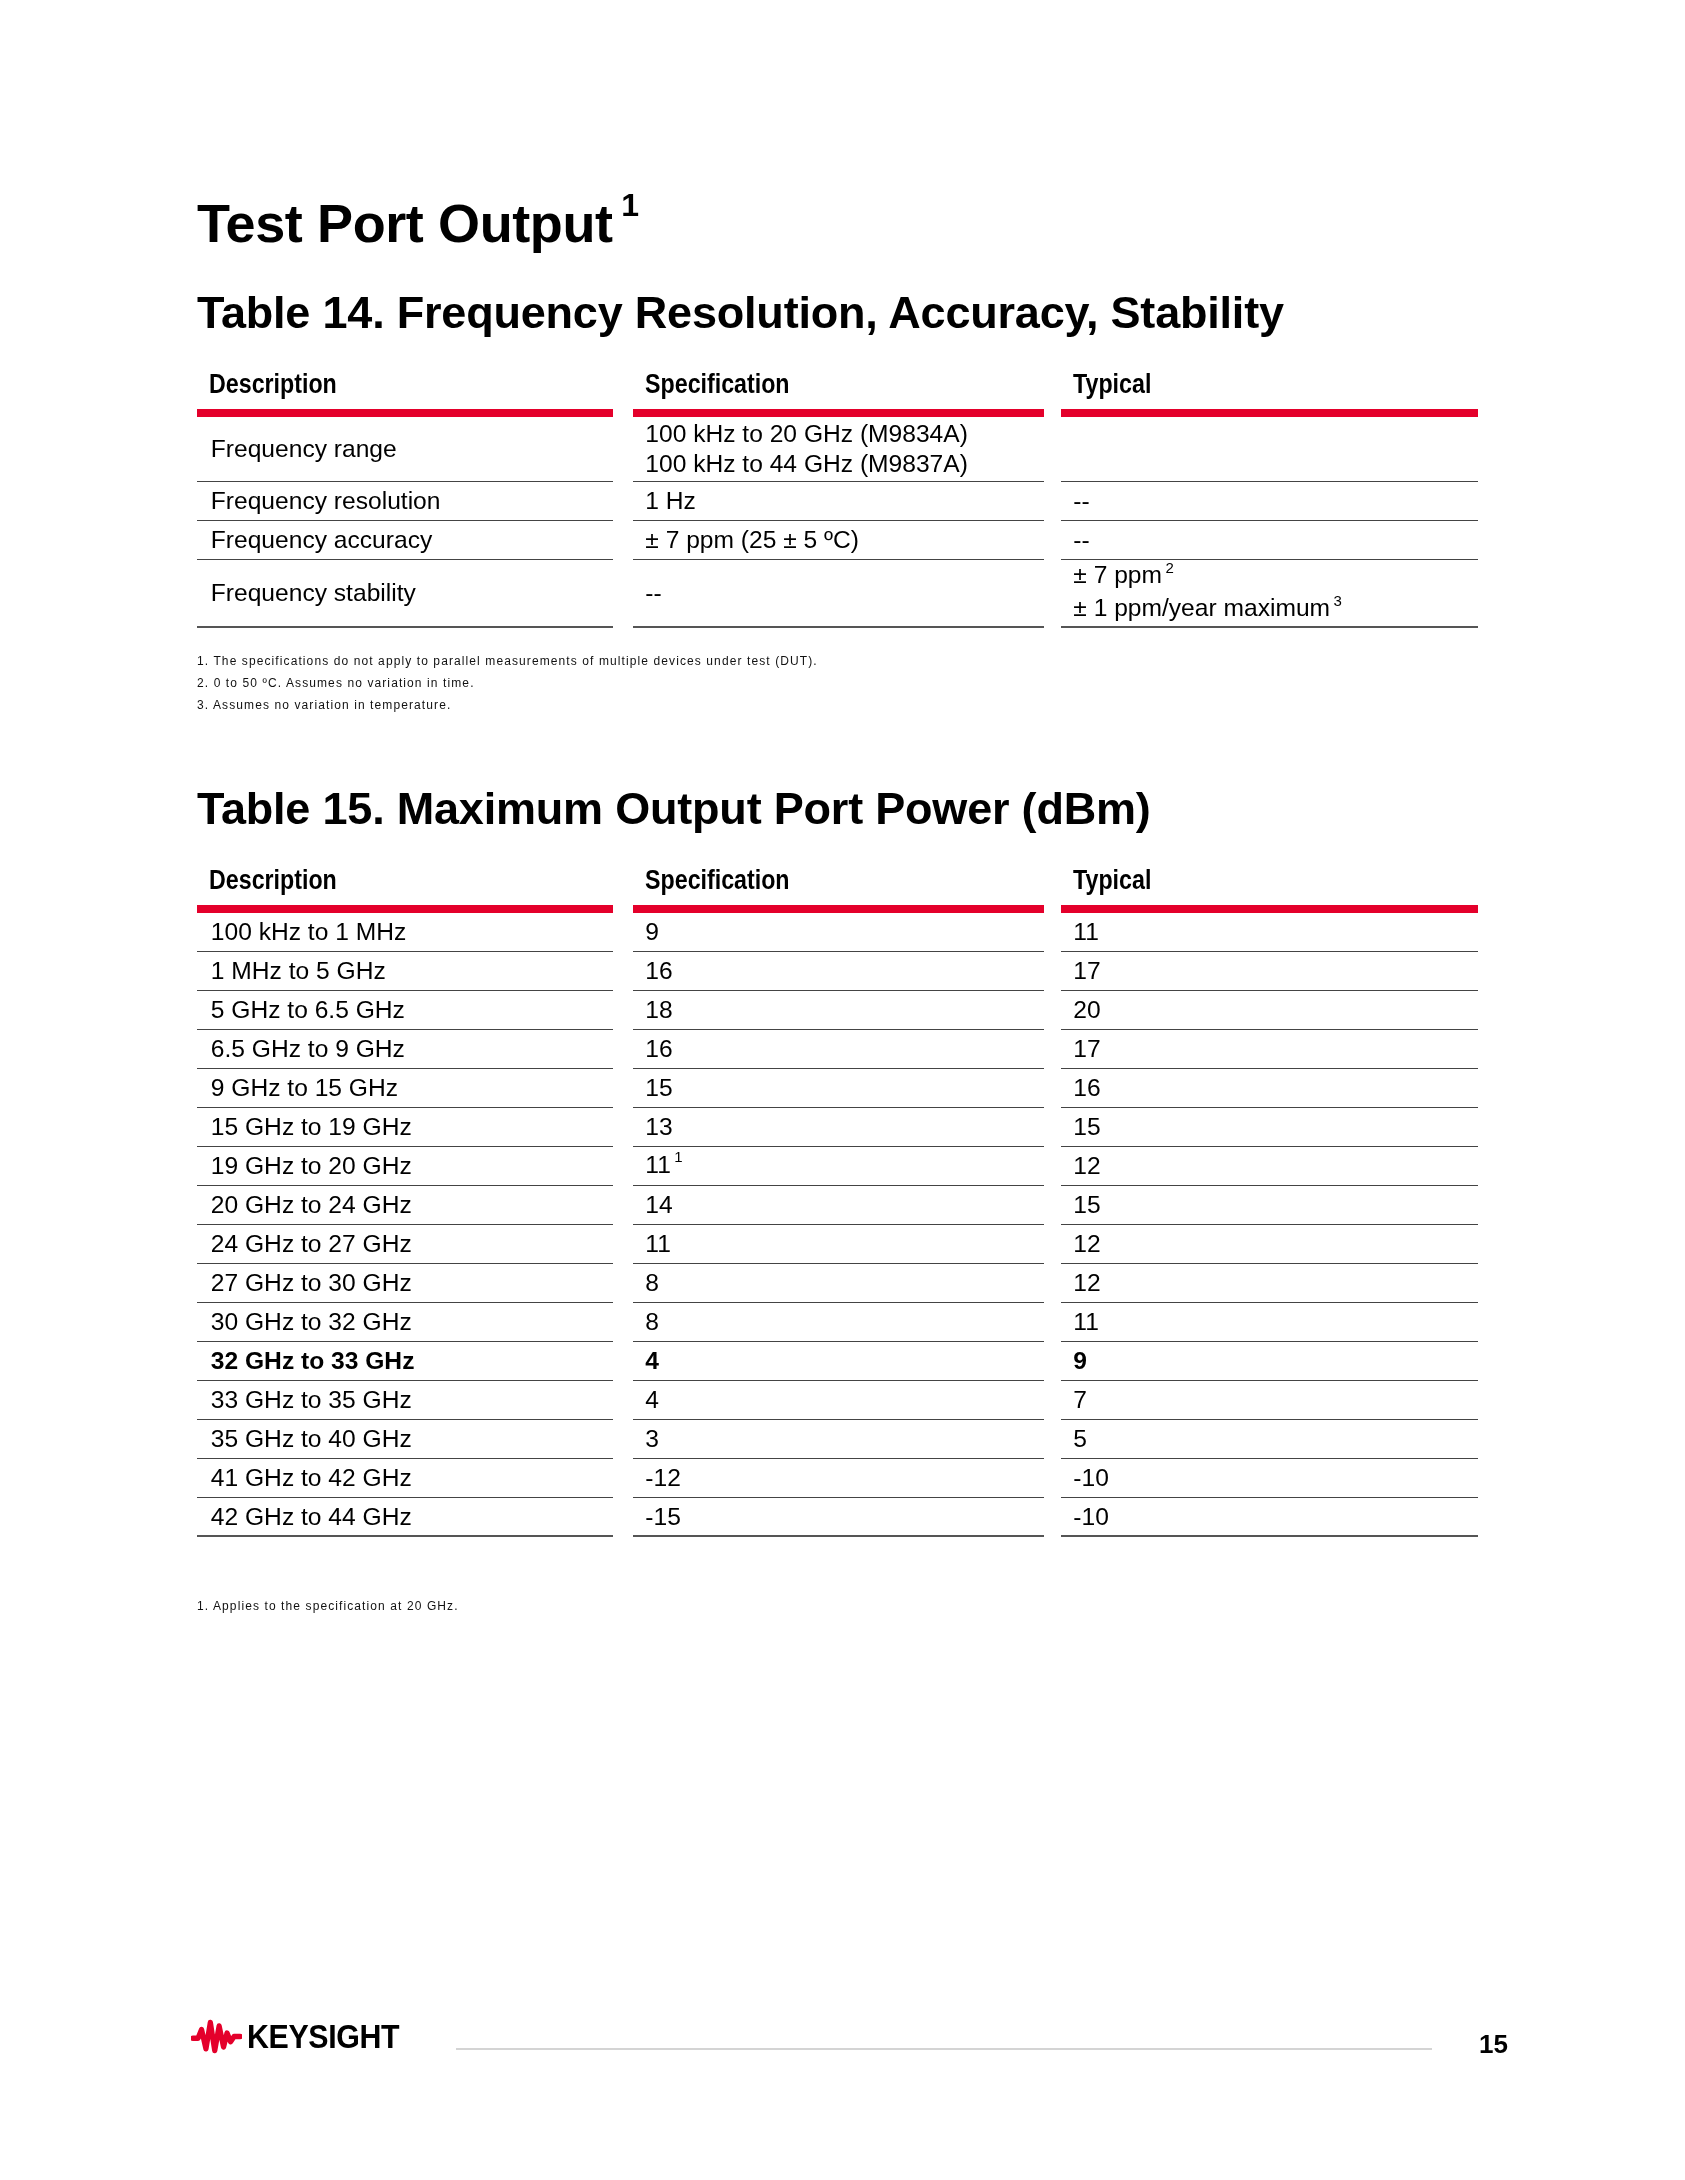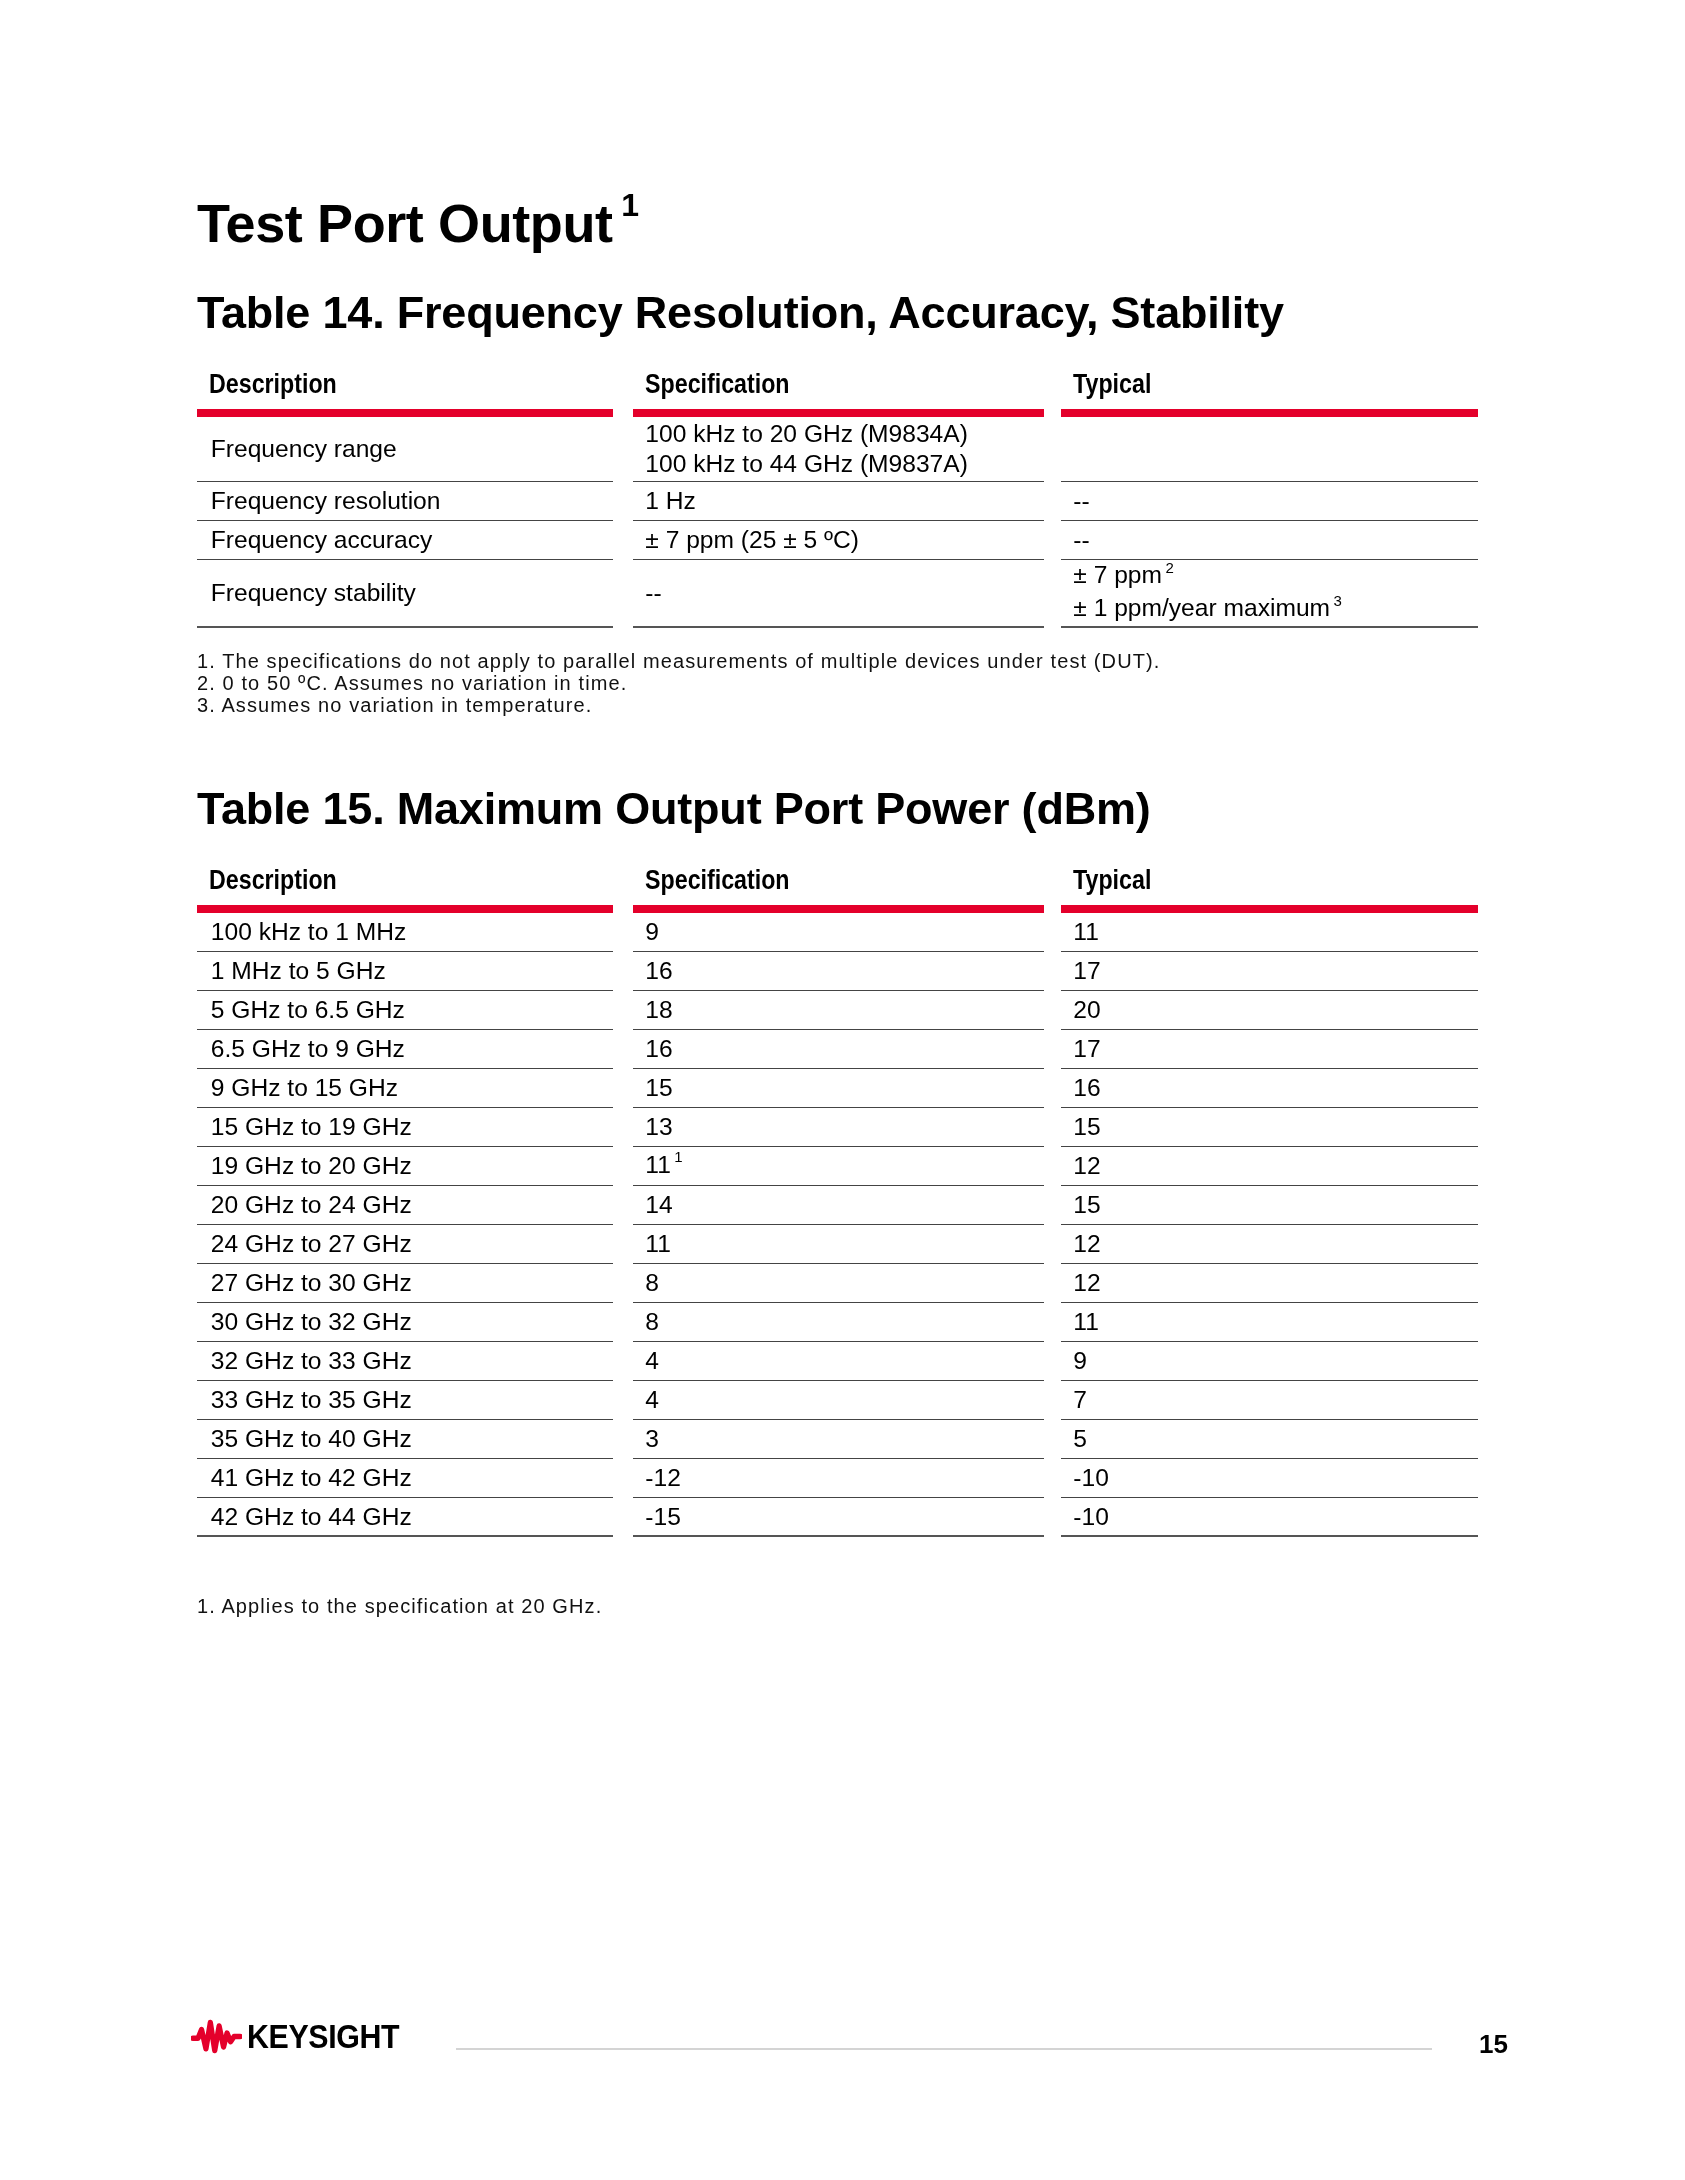--- a/index.html
+++ b/index.html
@@ -26,21 +26,21 @@
 
   .row { position: relative; }
   .cell { position: absolute; top: 0; bottom: 0; display: flex; flex-direction: column; justify-content: center; font-size: 24.6px; line-height: 30px; white-space: nowrap; }
   .cell .txt { padding-left: 12.3px; }
   .col1 .txt { padding-left: 14px; }
   .cell.red { border-top: 8px solid #e4002b; }
   .cell.rule { border-bottom: 1.8px solid #444; }
   .row.last .cell.rule { border-bottom: 2.6px solid #555; }
   .cell sup { font-size: 15px; vertical-align: 0; position: relative; top: -10.5px; margin-left: 3.5px; }
 
-  .footnotes { left: 197px; font-size: 20px; line-height: 22px; letter-spacing: 1.1px; color: #111; }
+  .footnotes { left: 197px; font-size: 12px; line-height: 22px; letter-spacing: 1.1px; color: #111; }
   #t14-notes { top: 650px; }
   #t15-notes { top: 1595px; }
 
   .footer-logo { left: 191px; top: 2013px; display: flex; align-items: center; height: 47px; }
   .logo-word { font-size: 33px; font-weight: bold; letter-spacing: -0.4px; margin-left: 5.3px; transform: scaleX(0.92); transform-origin: left center; }
   .footer-line { left: 456px; top: 2048px; width: 976px; height: 1.8px; background: #d4d4d4; }
   .page-number { left: 1479px; top: 2029px; font-size: 26px; font-weight: bold; }
 </style>
 </head>
 <body>
@@ -238,21 +238,21 @@
       <div class="cell col1 rule">
         <div class="txt"><span>30 GHz to 32 GHz</span></div>
       </div>
       <div class="cell col2 rule">
         <div class="txt"><span>8</span></div>
       </div>
       <div class="cell col3 rule">
         <div class="txt"><span>11</span></div>
       </div>
     </div>
-    <div class="row" style="height: 39px;">
+    <div class="row" style="height: 39px; font-weight: bold;">
       <div class="cell col1 rule">
         <div class="txt"><span>32 GHz to 33 GHz</span></div>
       </div>
       <div class="cell col2 rule">
         <div class="txt"><span>4</span></div>
       </div>
       <div class="cell col3 rule">
         <div class="txt"><span>9</span></div>
       </div>
     </div>

